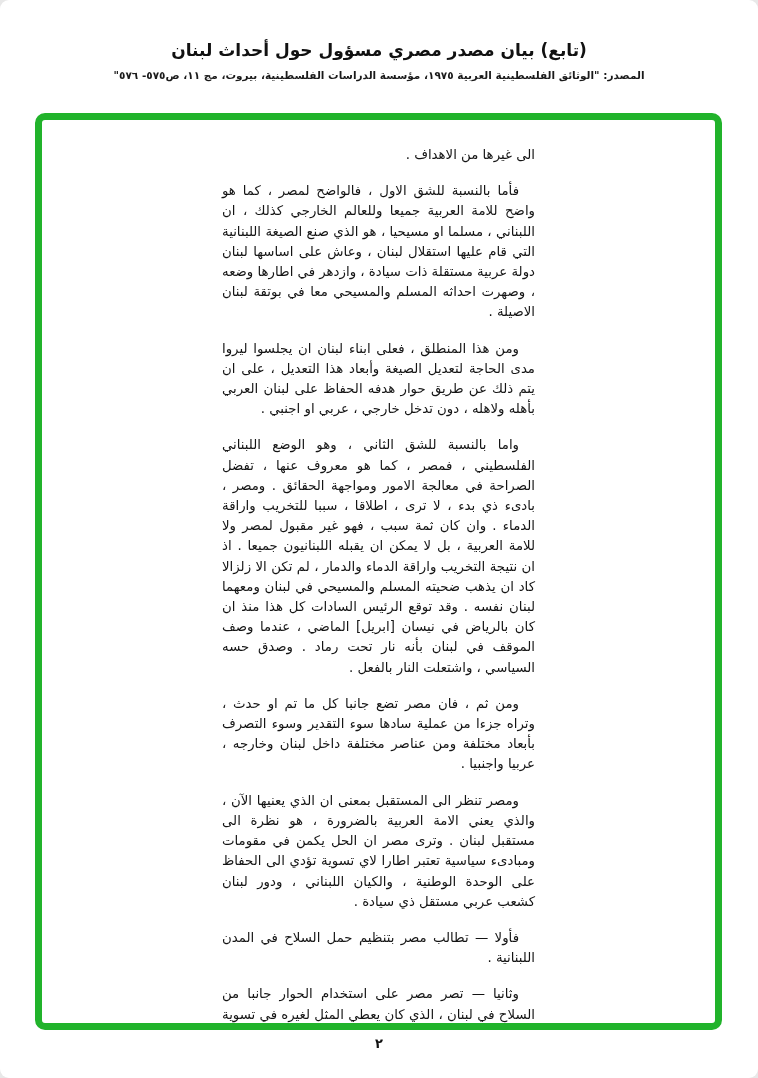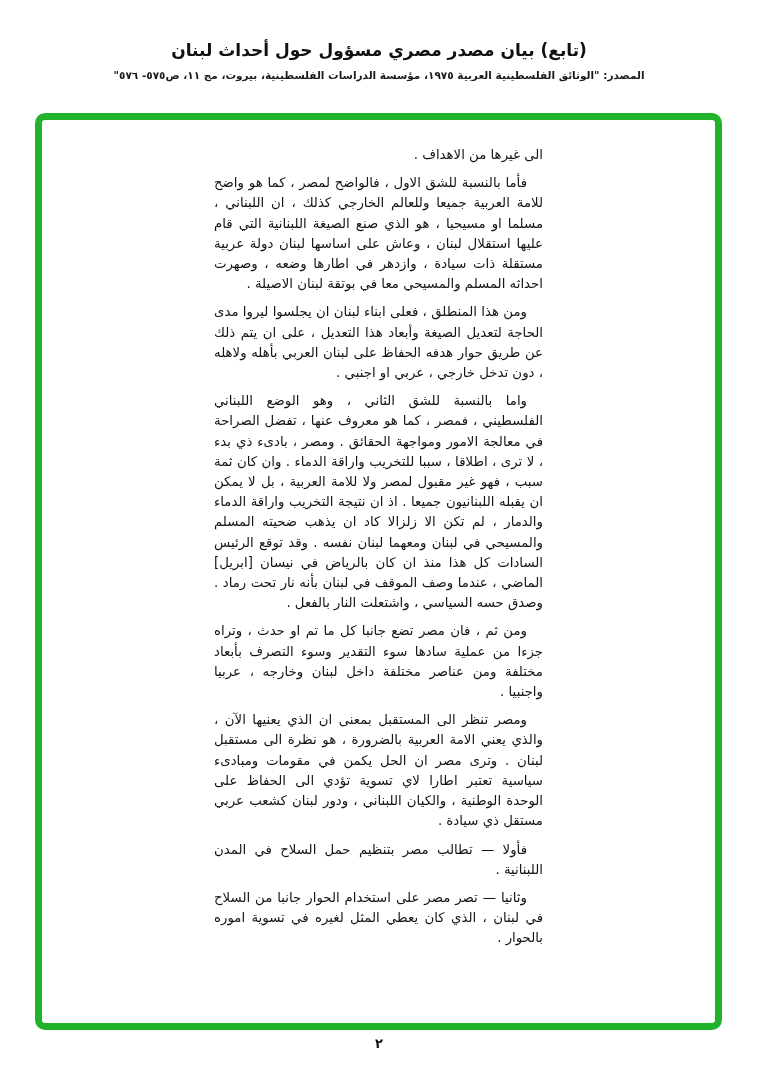--- a/index.html
+++ b/index.html
@@ -11,20 +11,21 @@
   html,body{background:#e8e8e8;}
   .page{
     position:relative;
     width:758px;
     height:1078px;
     background:var(--bg);
     margin:0 auto;
     font-family:"DejaVu Sans", sans-serif;
     color:var(--ink);
     overflow:hidden;
+    border-radius:9px;
   }
   .doc-header{
     position:absolute;
     top:40px;
     left:0;
     width:100%;
     text-align:center;
     direction:rtl;
   }
   .doc-title{
@@ -54,21 +55,21 @@
     width:345px;
     margin:25px auto 0 auto;
     direction:rtl;
     text-align:justify;
     font-size:13.3px;
     line-height:20.2px;
     color:var(--ink);
   }
   .text-column p{
     text-indent:16px;
-    margin:8px;
+    margin:16px;
   }
   .text-column p:first-child{
     text-indent:0;
   }
   .page-number{
     position:absolute;
     top:1036px;
     left:0;
     width:100%;
     text-align:center;

